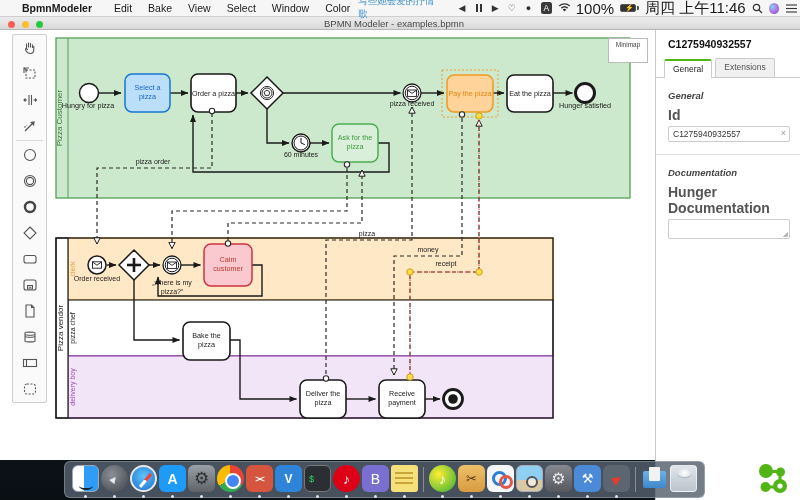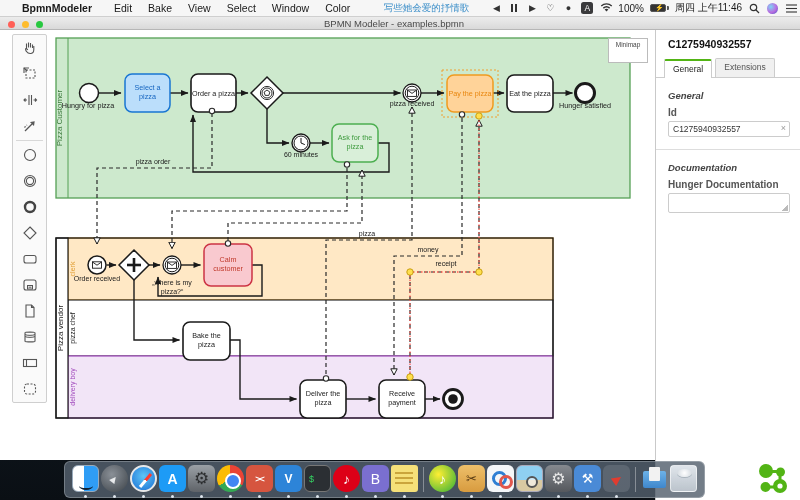--- a/index.html
+++ b/index.html
@@ -14,21 +14,21 @@
   #menubar .spacer { flex:1; }
   #menubar .song { color:#3d8fc9; font-size:9.5px; margin-right:18px; }
   .mb-ico { display:inline-flex; align-items:center; justify-content:center; width:14px; height:13px; margin:0 2px; color:#333; font-size:9px; }
   .mb-pause b { display:inline-block; width:2px; height:8px; background:#333; margin:0 1px; }
   .ime-box { display:inline-flex; align-items:center; justify-content:center; width:12px; height:12px; background:#3a3a3c; color:#fff; border-radius:2.5px; font-size:8.5px; margin:0 4px; }
   .wifi-svg, .mag-svg, .list-svg { display:block; }
   .batt { display:inline-flex; align-items:center; margin:0 3px; }
   .batt .shell { width:16px; height:8px; border:1px solid #555; border-radius:2px; position:relative; background:#333; }
   .batt .tip { width:2px; height:4px; background:#555; border-radius:0 1px 1px 0; margin-left:1px; }
   .batt .bolt { position:absolute; left:4px; top:-1px; color:#fff; font-size:7px; }
-  .pct, .clock { font-size:10px; margin:0 3px; white-space:nowrap; }
+  .pct, .clock { font-size:15px; margin:0 3px; white-space:nowrap; }
   .siri-orb { width:11px; height:11px; border-radius:50%; background:radial-gradient(circle at 35% 35%, #7fd4f5, #b96ce0 55%, #3b52c4); margin:0 4px; }
 
   
   #titlebar { position:absolute; left:0; top:17px; width:800px; height:13px; background:linear-gradient(#ececec,#d9d9d9); border-bottom:1px solid #b6b6b6; z-index:25; }
   .tl { position:absolute; top:3.5px; width:7px; height:7px; border-radius:50%; }
   .tl.red { left:8px; background:#ff5f57; } .tl.yel { left:22px; background:#febc2e; } .tl.grn { left:36px; background:#28c840; }
   #titlebar .wtitle { position:absolute; left:0; right:12px; top:1px; text-align:center; font-size:9.5px; color:#4a4a4a; }
   #wincontent { position:absolute; left:0; top:30px; width:800px; height:430px; background:#fff; z-index:20; }
 
   
@@ -42,21 +42,21 @@
   #diagram { position:absolute; left:0; top:0; }
   #minimap { position:absolute; left:608px; top:8px; width:40px; height:25px; background:#fff; border:1px solid #bbb; font-size:6.5px; color:#444; text-align:center; padding-top:2px; z-index:6; }
 
   
   #panel { position:absolute; left:655px; top:0; width:145px; height:474px; background:#fff; border-left:1px solid #c9c9c9; font-size:9px; color:#333; }
   #panel .ptitle { font-weight:bold; font-size:10.5px; margin:8px 0 8px 12px; color:#111; }
   .ptabs { display:flex; border-bottom:1px solid #ccc; padding-left:8px; }
   .ptab { padding:3px 8px 4px; border:1px solid #ccc; border-bottom:none; border-radius:2px 2px 0 0; background:#f0f0f0; color:#555; margin-right:3px; font-size:8.5px; }
   .ptab.active { background:#fff; border-top:2px solid #52b415; color:#222; position:relative; top:1px; }
   .psec { font-style:italic; font-weight:bold; color:#444; margin:12px 0 6px 12px; font-size:9.5px; }
-  .plabel { font-weight:bold; color:#555; margin:6px 8px 3px 12px; font-size:10px; }
+  .plabel { font-weight:bold; color:#555; margin:6px 8px 3px 12px; font-size:14px; }
   .pinput { position:relative; margin:0 10px 0 12px; }
   .pinput input { width:100%; height:16px; border:1px solid #ccc; border-radius:2px; font-size:8.5px; padding:0 14px 0 4px; color:#333; font-family:"Liberation Sans",sans-serif; }
   .pinput .clear { position:absolute; right:4px; top:2px; color:#999; font-size:9px; cursor:pointer; }
   .pdiv { border-top:1px solid #ddd; margin:12px 0 0 0; }
   .ptextarea { margin:2px 10px 0 12px; height:20px; border:1px solid #ccc; border-radius:2px; position:relative; background:#fff; }
   .ptextarea::after { content:""; position:absolute; right:1px; bottom:1px; width:6px; height:6px; background:linear-gradient(135deg,transparent 50%,#bbb 50%); }
   #bpmn-logo { position:absolute; right:10px; bottom:8px; }
 
   
   #dock { position:absolute; left:64px; top:461px; height:37px; background:rgba(84,96,110,0.82); border:1px solid rgba(255,255,255,0.25); border-radius:6px; display:flex; align-items:flex-start; padding:3px 6px 0; z-index:40; }

